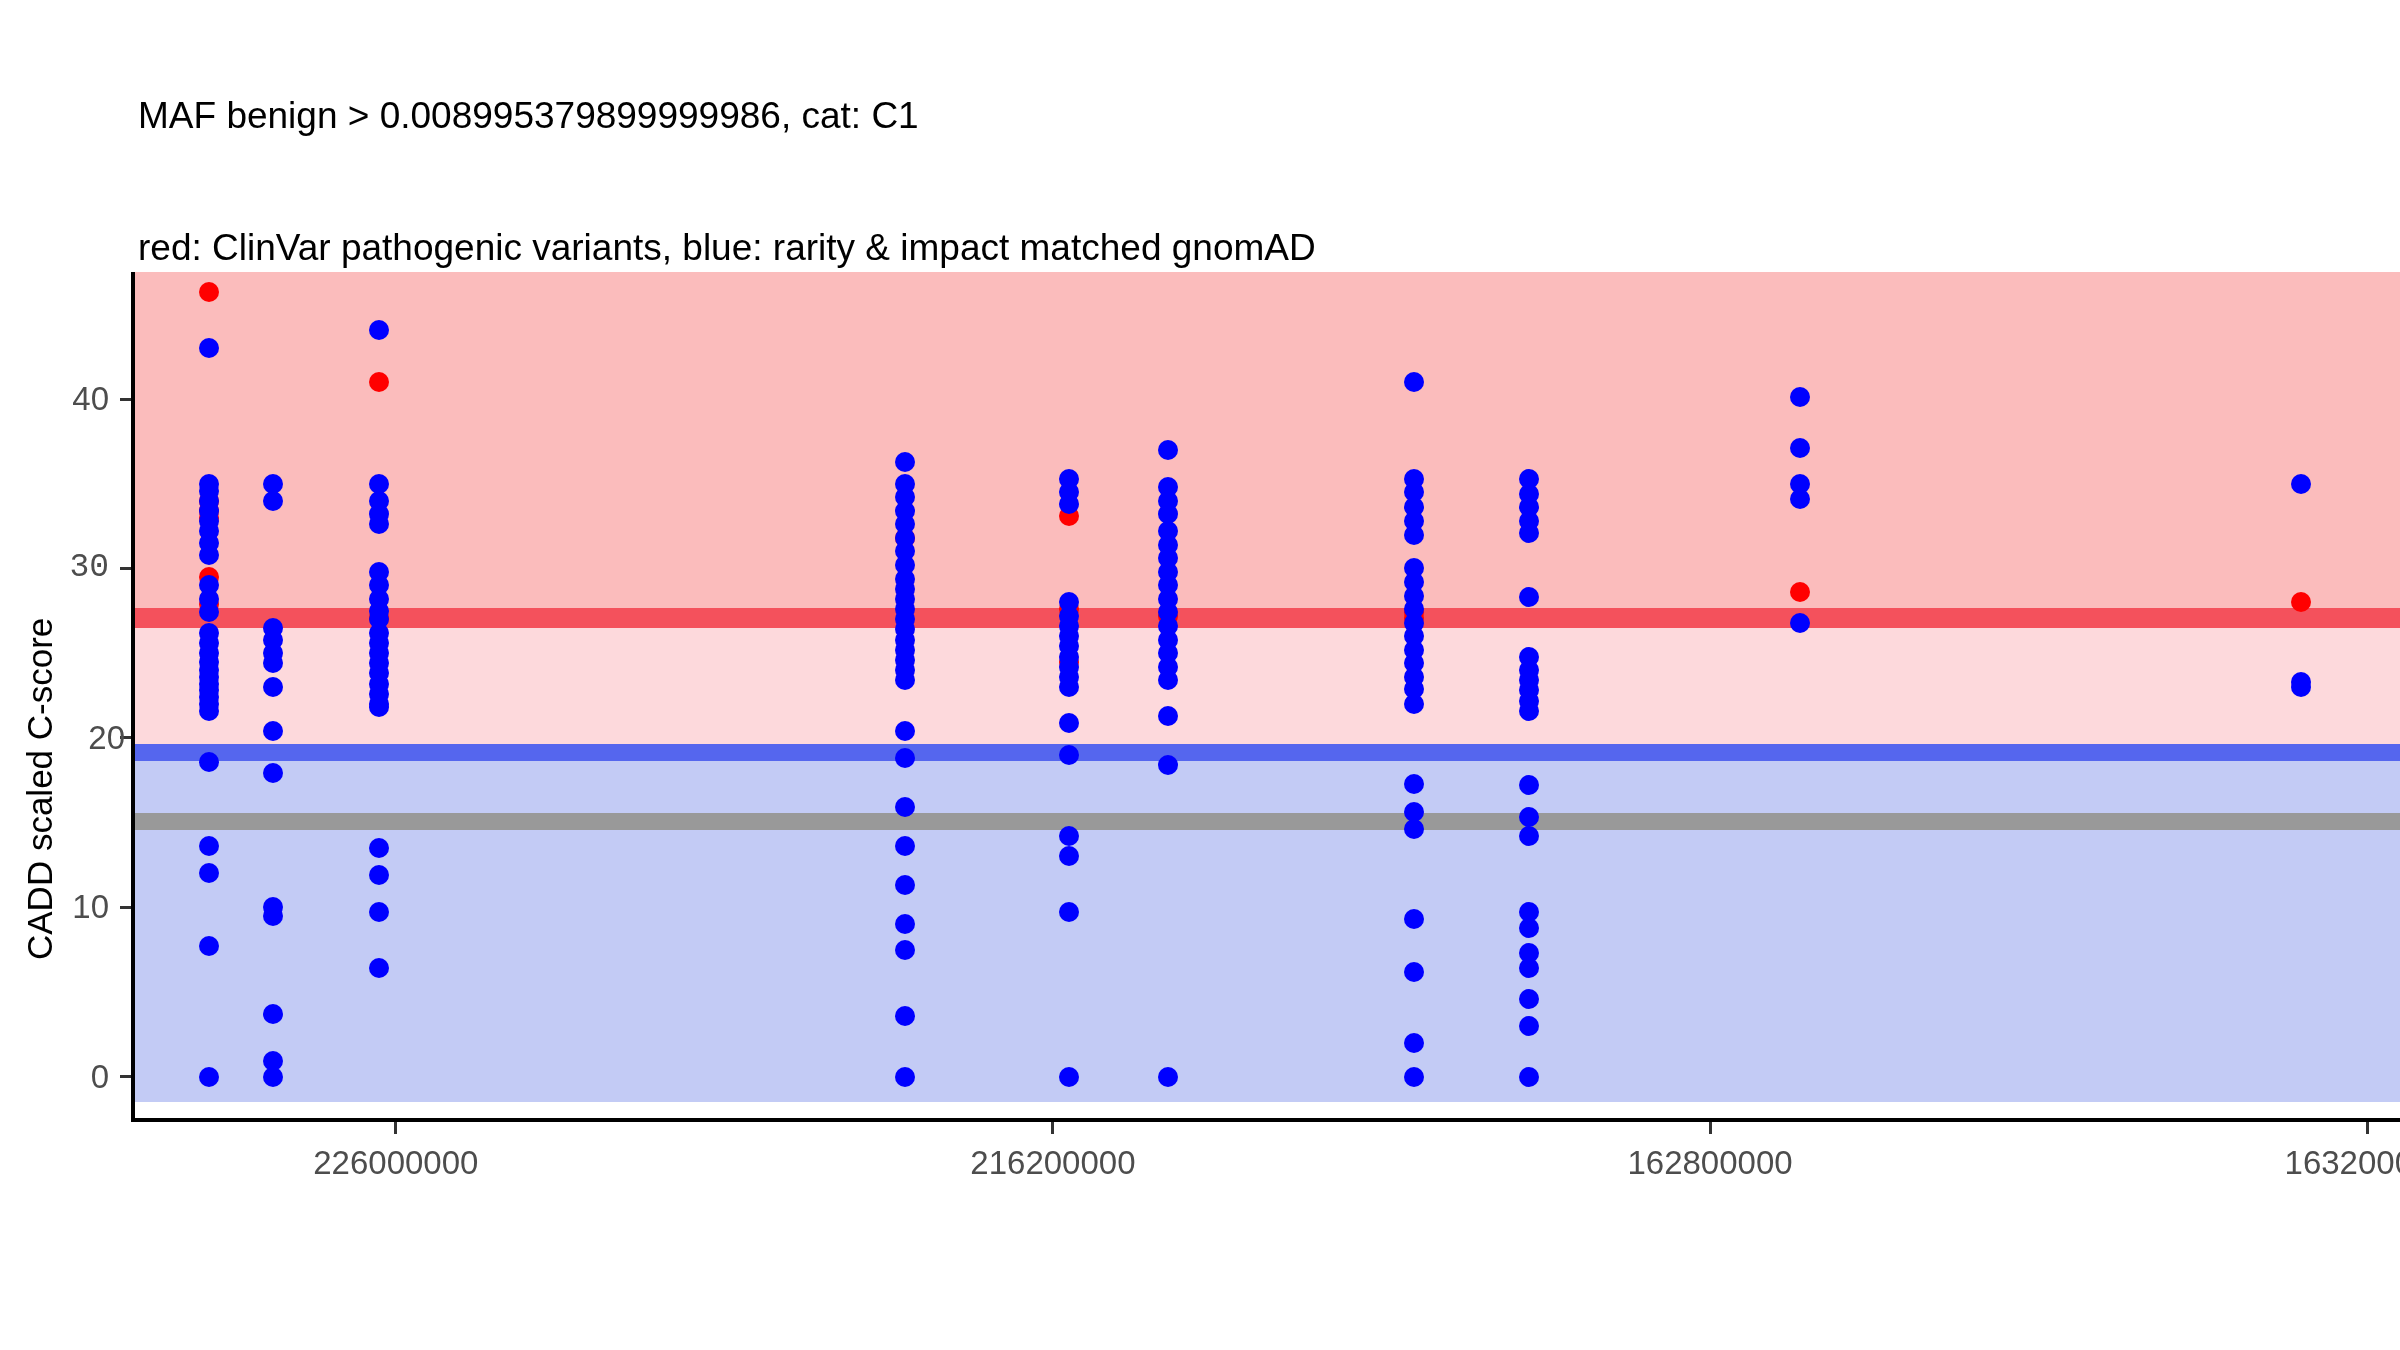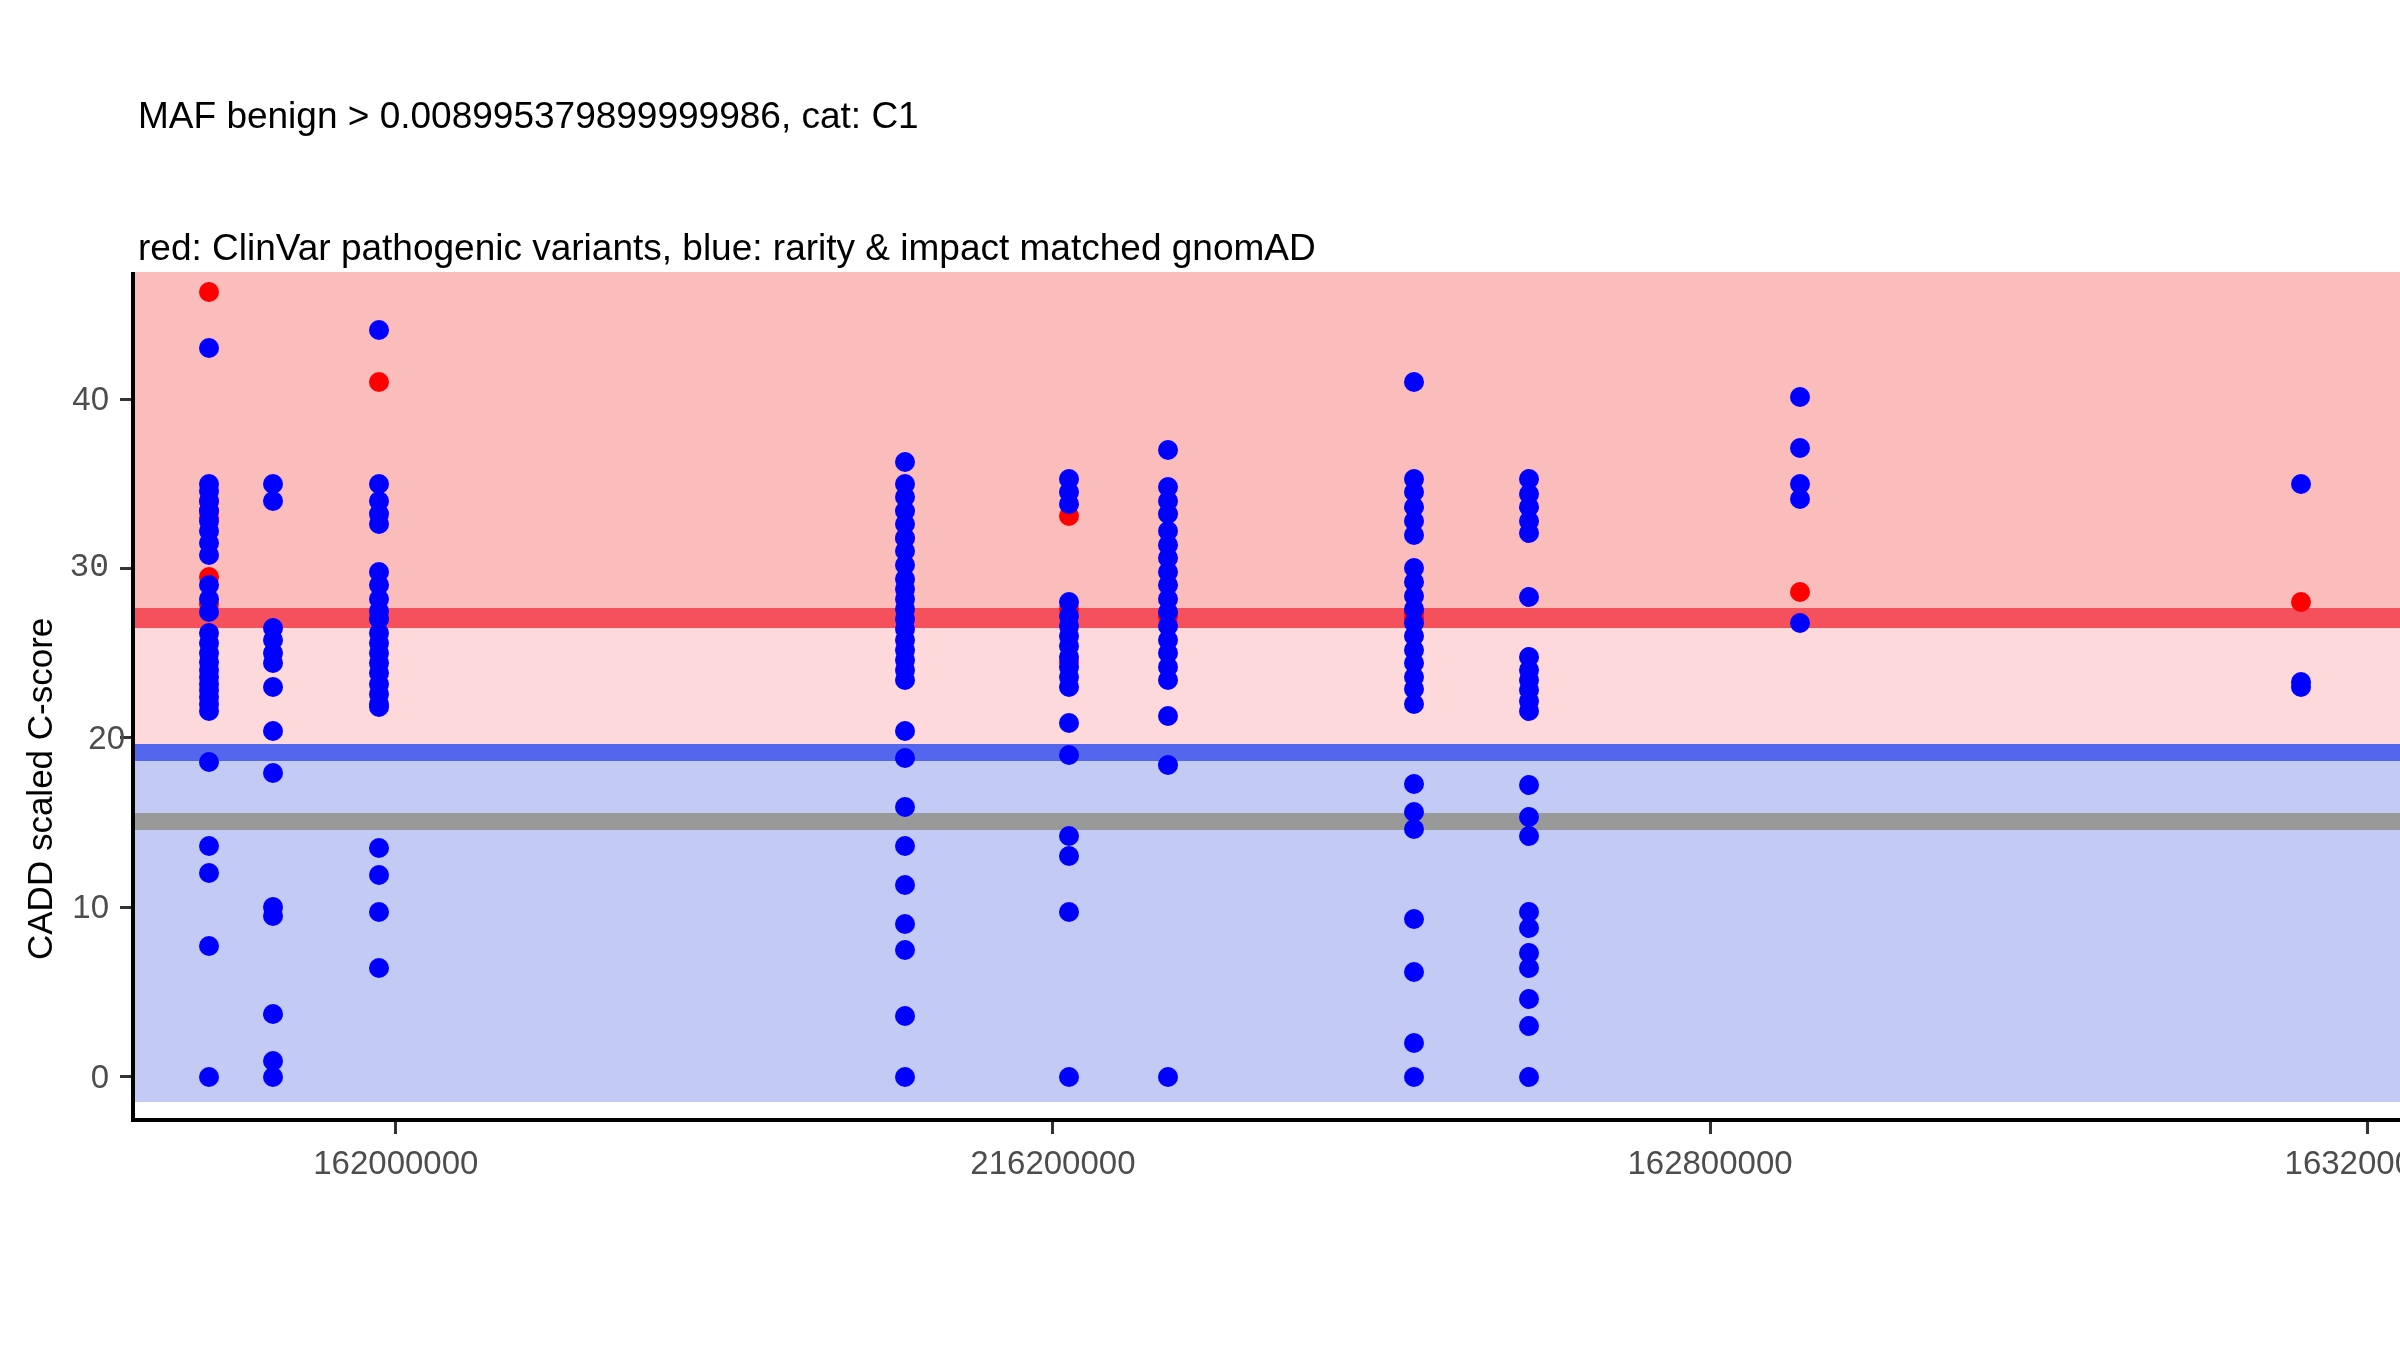--- a/index.html
+++ b/index.html
@@ -371,21 +371,21 @@
       <div class="ytick-label" style="right: auto; left: 0px; width: 109px; top: 890.204px;">10</div>
       <div class="ytick-mark" style="left: 120px; top: 736.316px;"></div>
       <div class="ytick-label" style="right: auto; left: 16px; width: 109px; top: 720.816px;">20</div>
       <div class="ytick-mark" style="left: 120px; top: 566.929px;"></div>
       <div class="ytick-label" style="right: auto; left: 0px; width: 109px; top: 551.429px; font-family: Liberation Mono, monospace;">30</div>
       <div class="ytick-mark" style="left: 120px; top: 397.541px;"></div>
       <div class="ytick-label" style="right: auto; left: 0px; width: 109px; top: 382.041px;">40</div>
     </div>
   <div id="xticks">
       <div class="xtick-mark" style="left: 394.341px; top: 1122px;"></div>
-      <div class="xtick-label" style="left: 395.841px; top: 1146px;">162000000</div>
+      <div class="xtick-label" style="left: 395.841px; top: 1146px;">226000000</div>
       <div class="xtick-mark" style="left: 1051.44px; top: 1122px;"></div>
       <div class="xtick-label" style="left: 1052.94px; top: 1146px;">216200000</div>
       <div class="xtick-mark" style="left: 1708.54px; top: 1122px;"></div>
       <div class="xtick-label" style="left: 1710.04px; top: 1146px;">162800000</div>
       <div class="xtick-mark" style="left: 2365.64px; top: 1122px;"></div>
       <div class="xtick-label" style="left: 2367.14px; top: 1146px;">163200000</div>
     </div>
 
   <div id="ylab">CADD scaled C-score</div>
 

